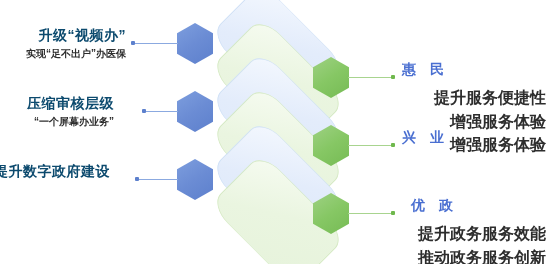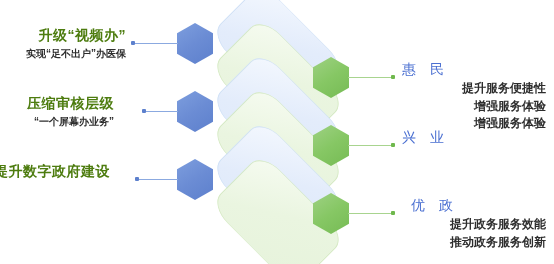--- a/index.html
+++ b/index.html
@@ -72,21 +72,21 @@
   .dot.blue { background: #5d80cd; }
   .dot.green { background: #6fb84d; }
 
   
   .left-block {
     position: absolute;
     text-align: right;
     white-space: nowrap;
   }
   .left-title {
-    color: #4d7c0f;
+    color: #0c4a6e;
     font-size: 14px;
     font-weight: bold;
     letter-spacing: 0.5px;
     line-height: 1.1;
   }
   .left-sub {
     color: #2d2d2d;
     font-size: 10px;
     font-weight: bold;
     margin-top: 5px;
@@ -95,30 +95,30 @@
 
   
   .right-block {
     position: absolute;
     text-align: right;
     white-space: nowrap;
   }
   .right-title {
     color: #4a6fd1;
     font-size: 14px;
-    font-weight: normal;
+    font-weight: bold;
     letter-spacing: 5px;
     line-height: 1.1;
     text-align: left;
   }
   .right-list {
     color: #2d2d2d;
-    font-size: 12px;
+    font-size: 16px;
     font-weight: bold;
-    margin-top: 3px;
+    margin-top: 9px;
     line-height: 1.45;
   }
   .right-list div { white-space: nowrap; }
 </style>
 </head>
 <body>
 
 <div id="infographic">
 
   <div class="stack">

